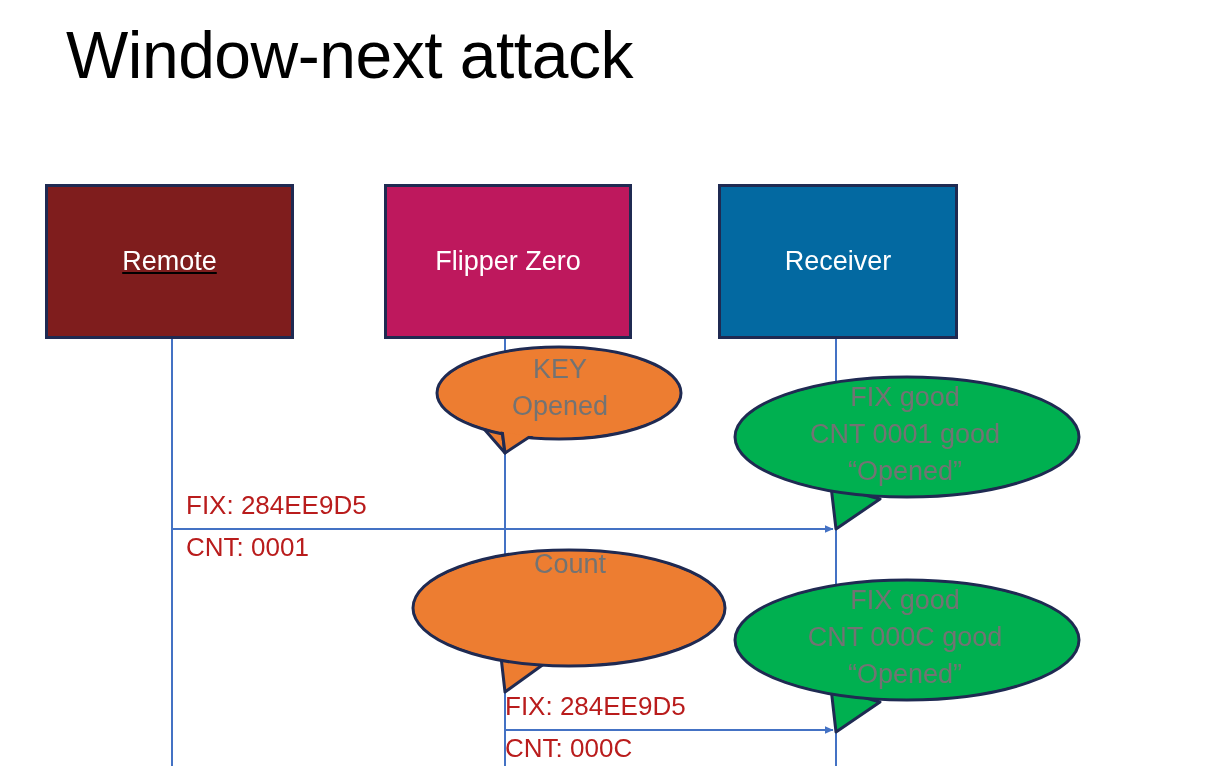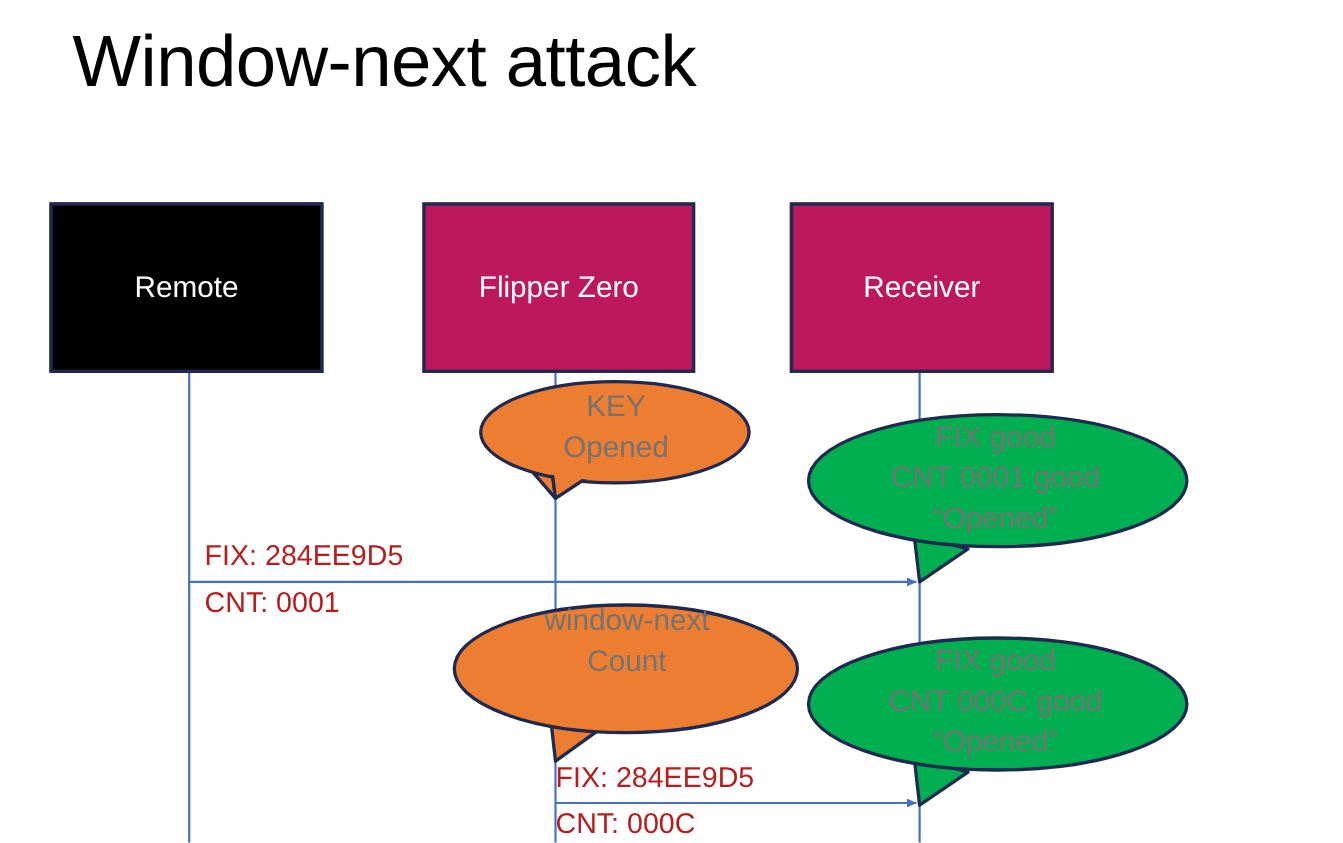--- a/index.html
+++ b/index.html
@@ -56,23 +56,23 @@
     justify-content: center;
   }
   .actor-label {
     color: #ffffff;
     font-size: 27px;
     font-weight: 400;
     line-height: 1.1;
     text-align: center;
     white-space: nowrap;
   }
-  #actor-box-remote   { left: 45px;  top: 168px; width: 249px; height: 155px; background: #000000; text-decoration: underline; }
+  #actor-box-remote   { left: 45px;  top: 168px; width: 249px; height: 155px; background: #7f1d1d; text-decoration: underline; }
   #actor-box-flipper  { left: 384px; top: 168px; width: 248px; height: 155px; background: #be185d; }
-  #actor-box-receiver { left: 718px; top: 168px; width: 240px; height: 155px; background: #be185d; }
+  #actor-box-receiver { left: 718px; top: 168px; width: 240px; height: 155px; background: #0369a1; }
 
   
   .bubble-text {
     position: absolute;
     color: #737373;
     text-align: center;
     font-size: 27px;
     line-height: 1.37;
     white-space: nowrap;
     pointer-events: none;
@@ -175,21 +175,20 @@
     <span class="bline">Opened</span>
   </div>
 
   <div class="bubble-text" id="bubble-text-fix1">
     <span class="bline">FIX good</span>
     <span class="bline">CNT 0001 good</span>
     <span class="bline">“Opened”</span>
   </div>
 
   <div class="bubble-text" id="bubble-text-send">
-    <span class="bline">window-next</span>
     <span class="bline">Count</span>
   </div>
 
   <div class="bubble-text" id="bubble-text-fix2">
     <span class="bline">FIX good</span>
     <span class="bline">CNT 000C good</span>
     <span class="bline">“Opened”</span>
   </div>
 
   <div class="msg-label" id="msg1-fix">FIX: 284EE9D5</div>

